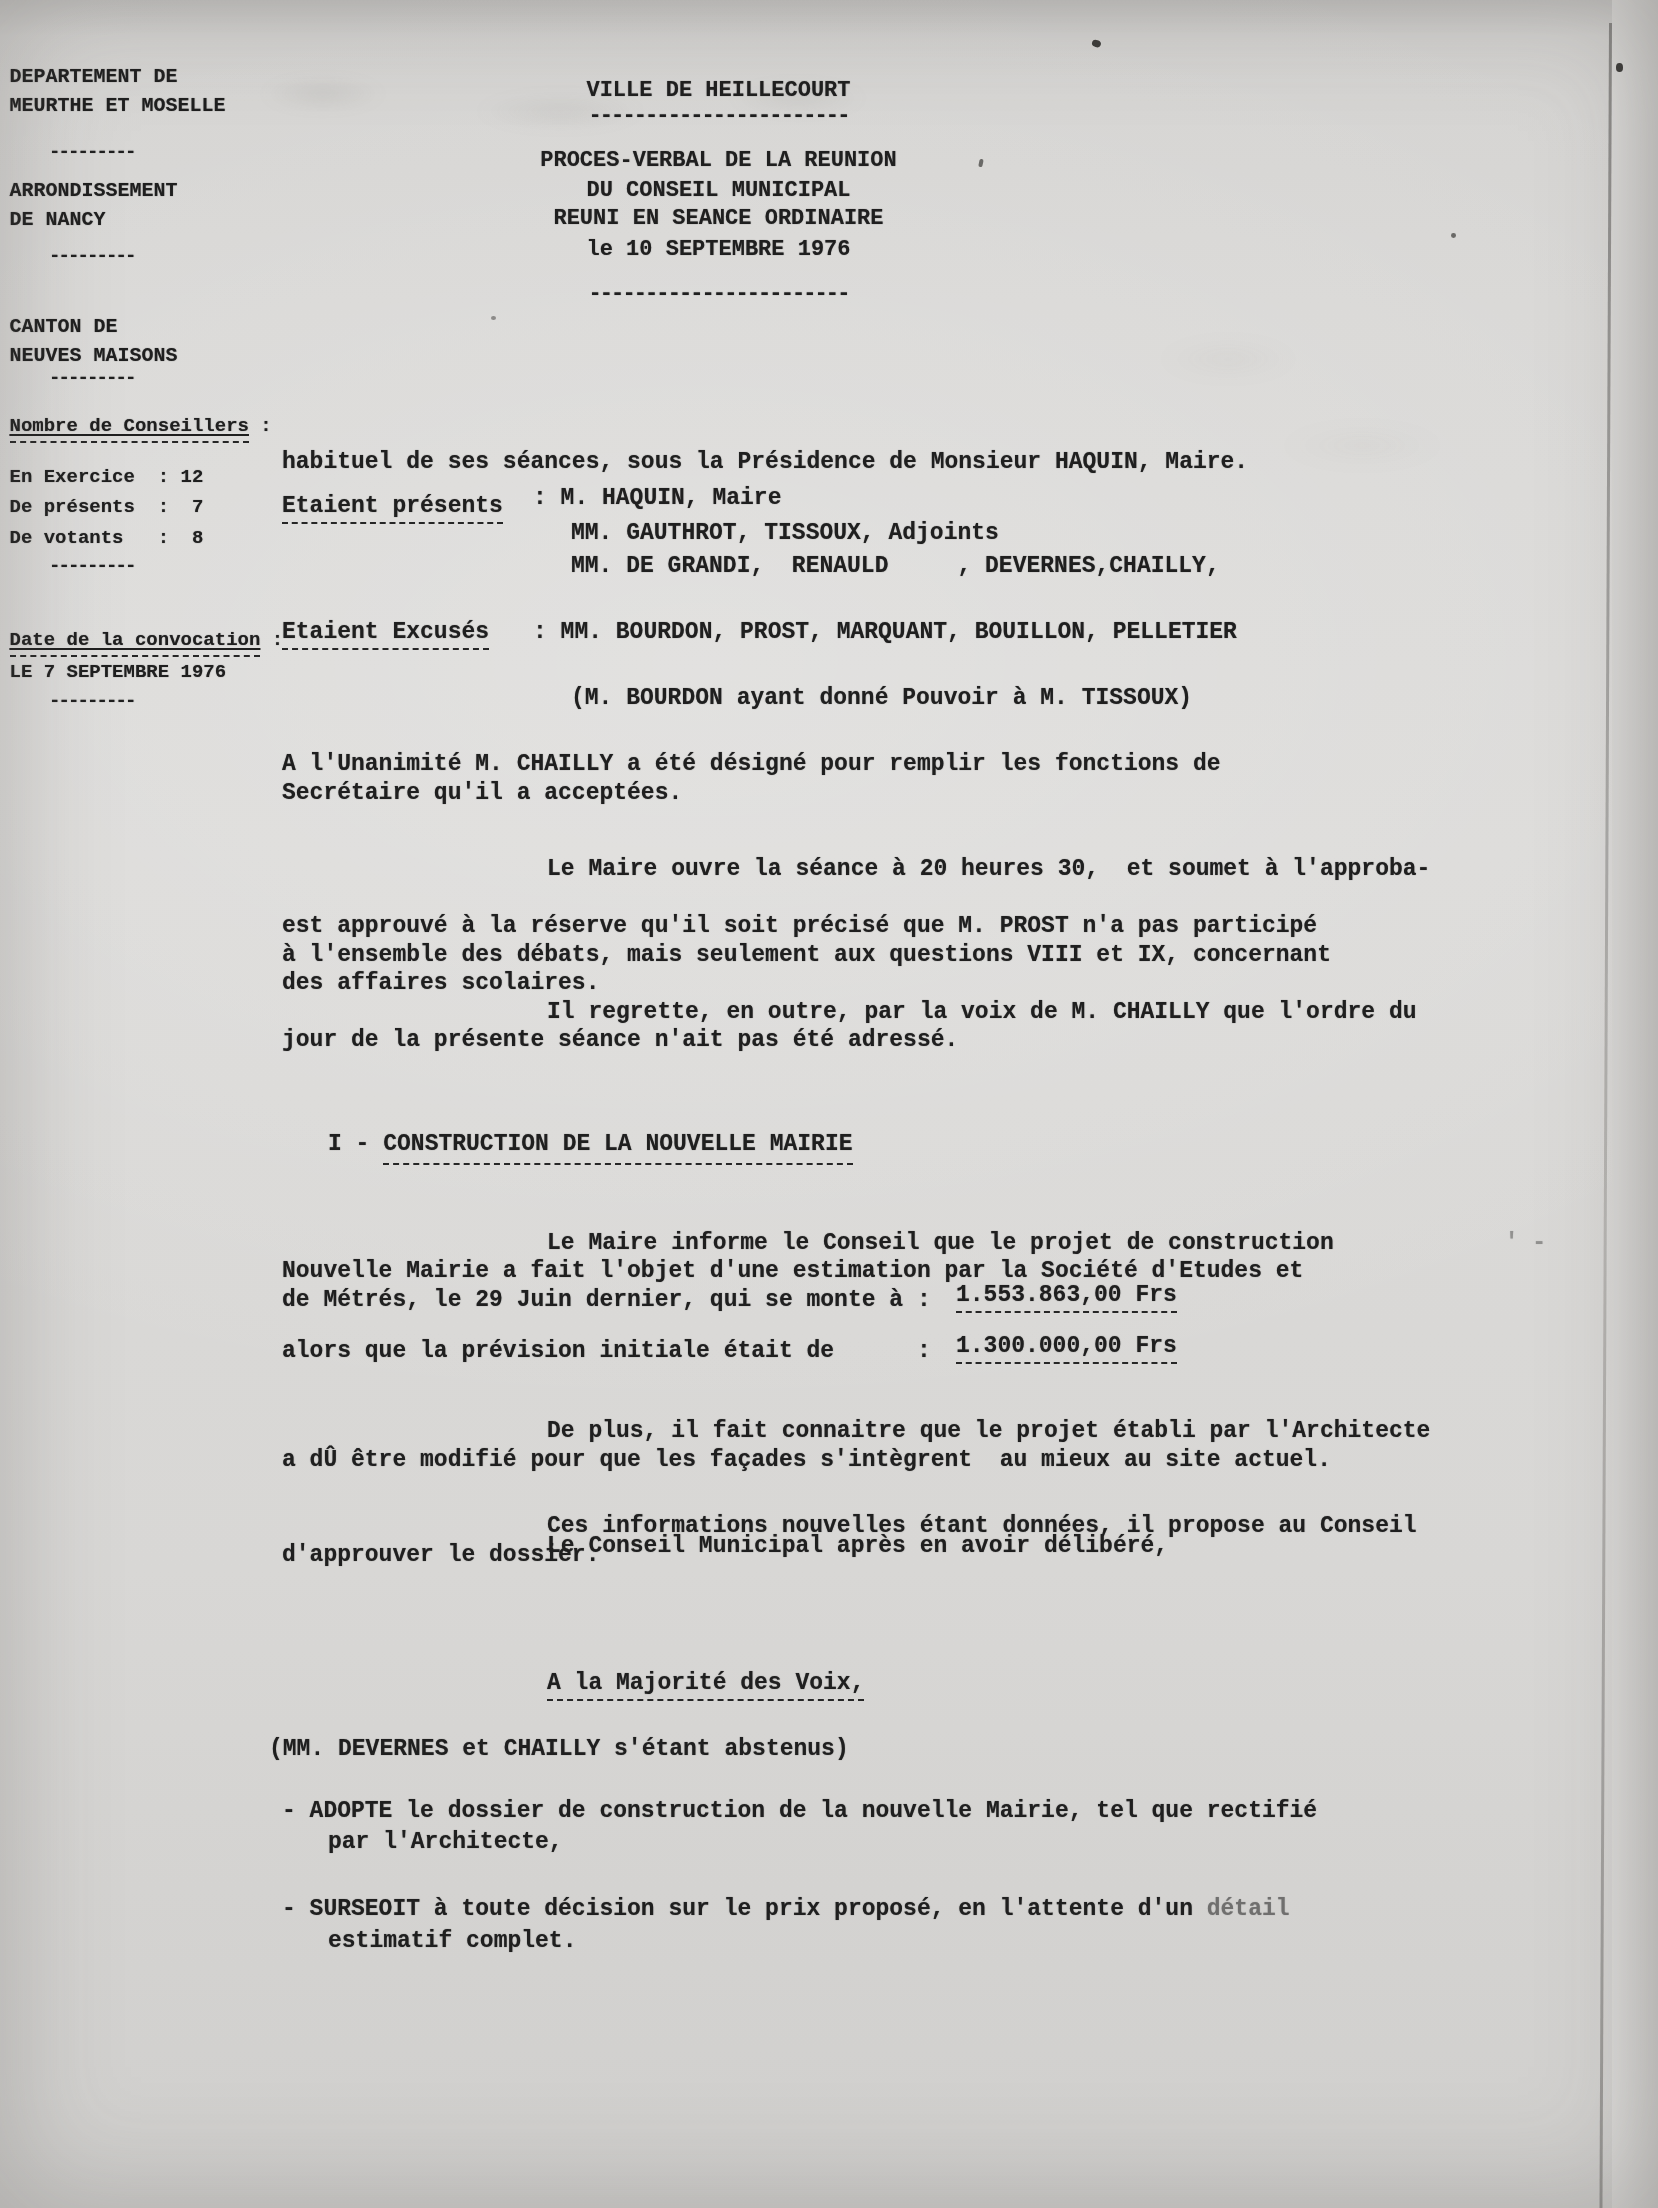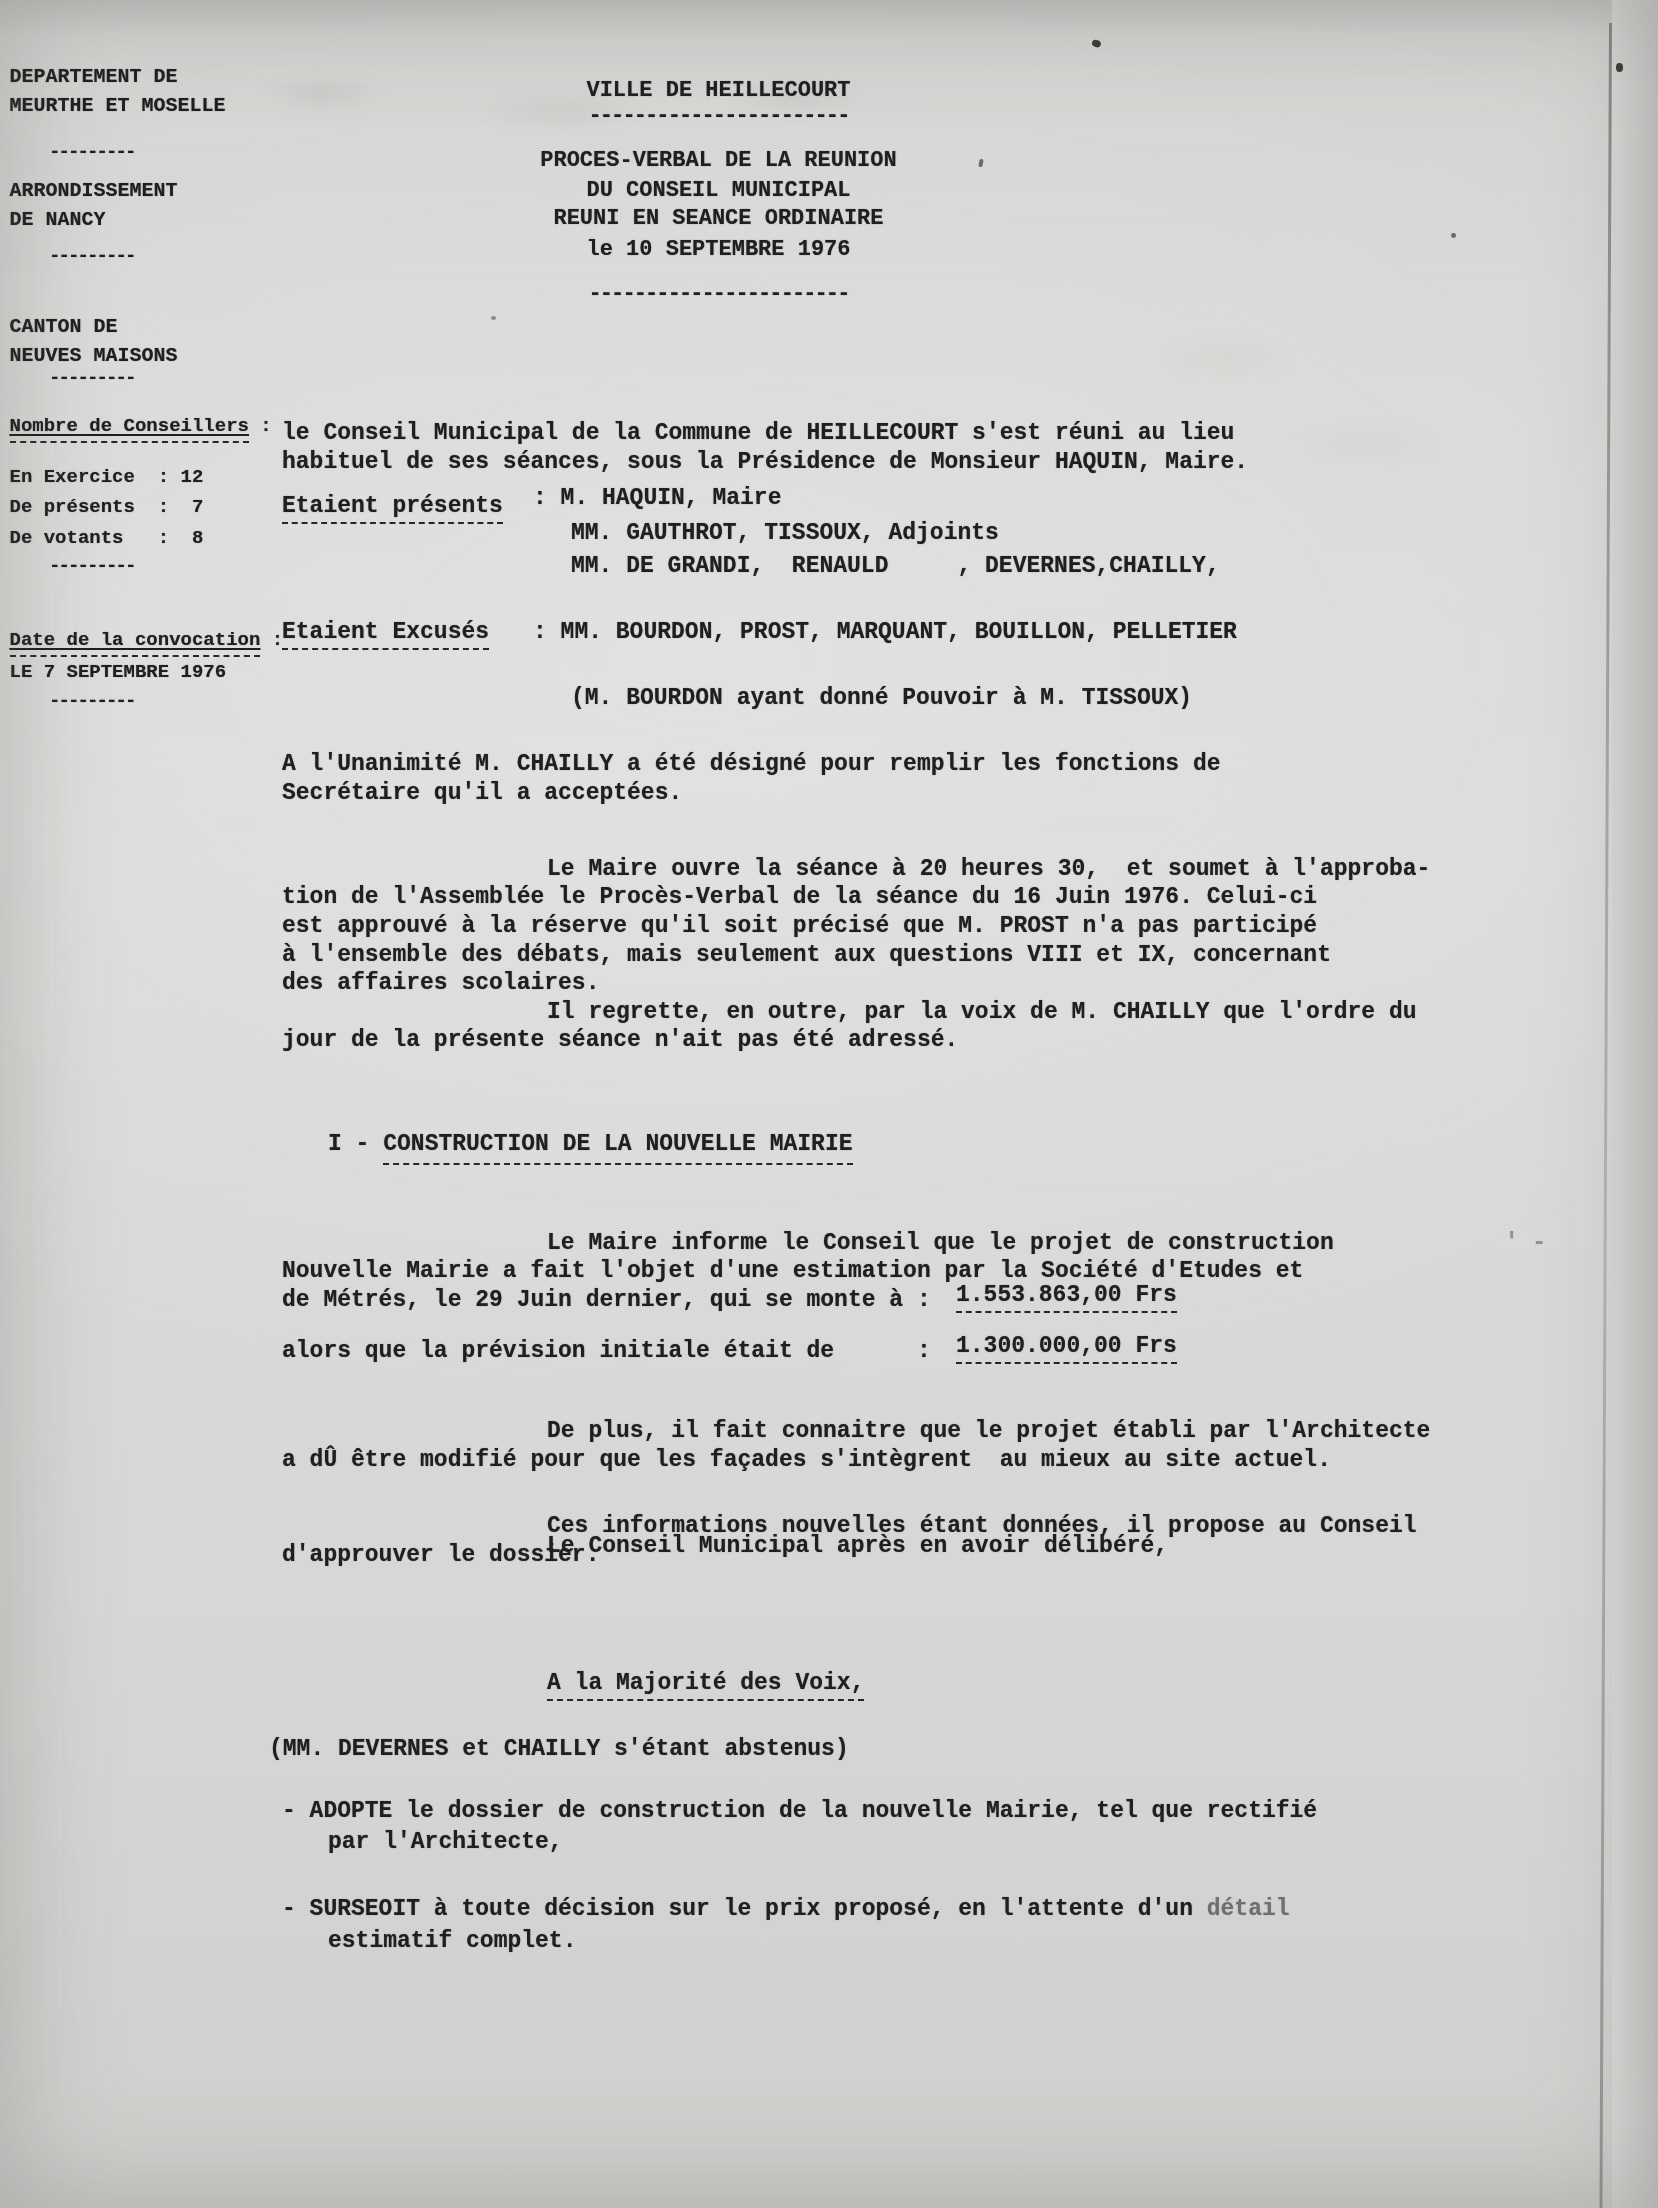--- a/index.html
+++ b/index.html
@@ -80,37 +80,35 @@
   <div class="header-block">
     <div class="hline" style="top:80px">VILLE DE HEILLECOURT</div>
     <div class="hline dashrow" style="top:105px">-----------------------</div>
     <div class="hline" style="top:150px">PROCES-VERBAL DE LA REUNION</div>
     <div class="hline" style="top:180px">DU CONSEIL MUNICIPAL</div>
     <div class="hline" style="top:208px">REUNI EN SEANCE ORDINAIRE</div>
     <div class="hline" style="top:239px">le 10 SEPTEMBRE 1976</div>
     <div class="hline dashrow" style="top:283px">-----------------------</div>
   </div>
 
-  <div class="ln f-body" style="left:282px;top:422px">le Conseil Municipal de la Commune de HEILLECOURT s'est réuni au lieu</div>
   <div class="ln f-body" style="left:282px;top:451px">habituel de ses séances, sous la Présidence de Monsieur HAQUIN, Maire.</div>
 
   <div class="ln f-body" style="left:282px;top:495px"><span class="u-dash">Etaient présents</span></div>
   <div class="ln f-body" style="left:533px;top:487px">: M. HAQUIN, Maire</div>
   <div class="ln f-body" style="left:571px;top:522px">MM. GAUTHROT, TISSOUX, Adjoints</div>
   <div class="ln f-body" style="left:571px;top:555px">MM. DE GRANDI,  RENAULD     , DEVERNES,CHAILLY,</div>
 
   <div class="ln f-body" style="left:282px;top:621px"><span class="u-dash">Etaient Excusés</span></div>
   <div class="ln f-body" style="left:533px;top:621px">: MM. BOURDON, PROST, MARQUANT, BOUILLON, PELLETIER</div>
   <div class="ln f-body" style="left:571px;top:687px">(M. BOURDON ayant donné Pouvoir à M. TISSOUX)</div>
 
   <div class="ln f-body" style="left:282px;top:753px">A l'Unanimité M. CHAILLY a été désigné pour remplir les fonctions de</div>
   <div class="ln f-body" style="left:282px;top:782px">Secrétaire qu'il a acceptées.</div>
 
   <div class="ln f-body" style="left:547px;top:858px">Le Maire ouvre la séance à 20 heures 30,  et soumet à l'approba-</div>
-  <div class="ln f-body" style="left:282px;top:886px">tion de l'Assemblée le Procès-Verbal de la séance du 16 Juin 1976. Celui-ci</div>
   <div class="ln f-body" style="left:282px;top:915px">est approuvé à la réserve qu'il soit précisé que M. PROST n'a pas participé</div>
   <div class="ln f-body" style="left:282px;top:944px">à l'ensemble des débats, mais seulement aux questions VIII et IX, concernant</div>
   <div class="ln f-body" style="left:282px;top:972px">des affaires scolaires.</div>
   <div class="ln f-body" style="left:547px;top:1001px">Il regrette, en outre, par la voix de M. CHAILLY que l'ordre du</div>
   <div class="ln f-body" style="left:282px;top:1029px">jour de la présente séance n'ait pas été adressé.</div>
 
   <div class="ln f-body" style="left:328px;top:1133px"><span>I - </span><span class="u-dash" style="padding-bottom:5.7px">CONSTRUCTION DE LA NOUVELLE MAIRIE</span></div>
 
   <div class="ln f-body" style="left:547px;top:1232px"><span>Le Maire informe le Conseil que le projet de construction</span><span class="artifact">' -</span></div>
   <div class="ln f-body" style="left:282px;top:1260px">Nouvelle Mairie a fait l'objet d'une estimation par la Société d'Etudes et</div>

